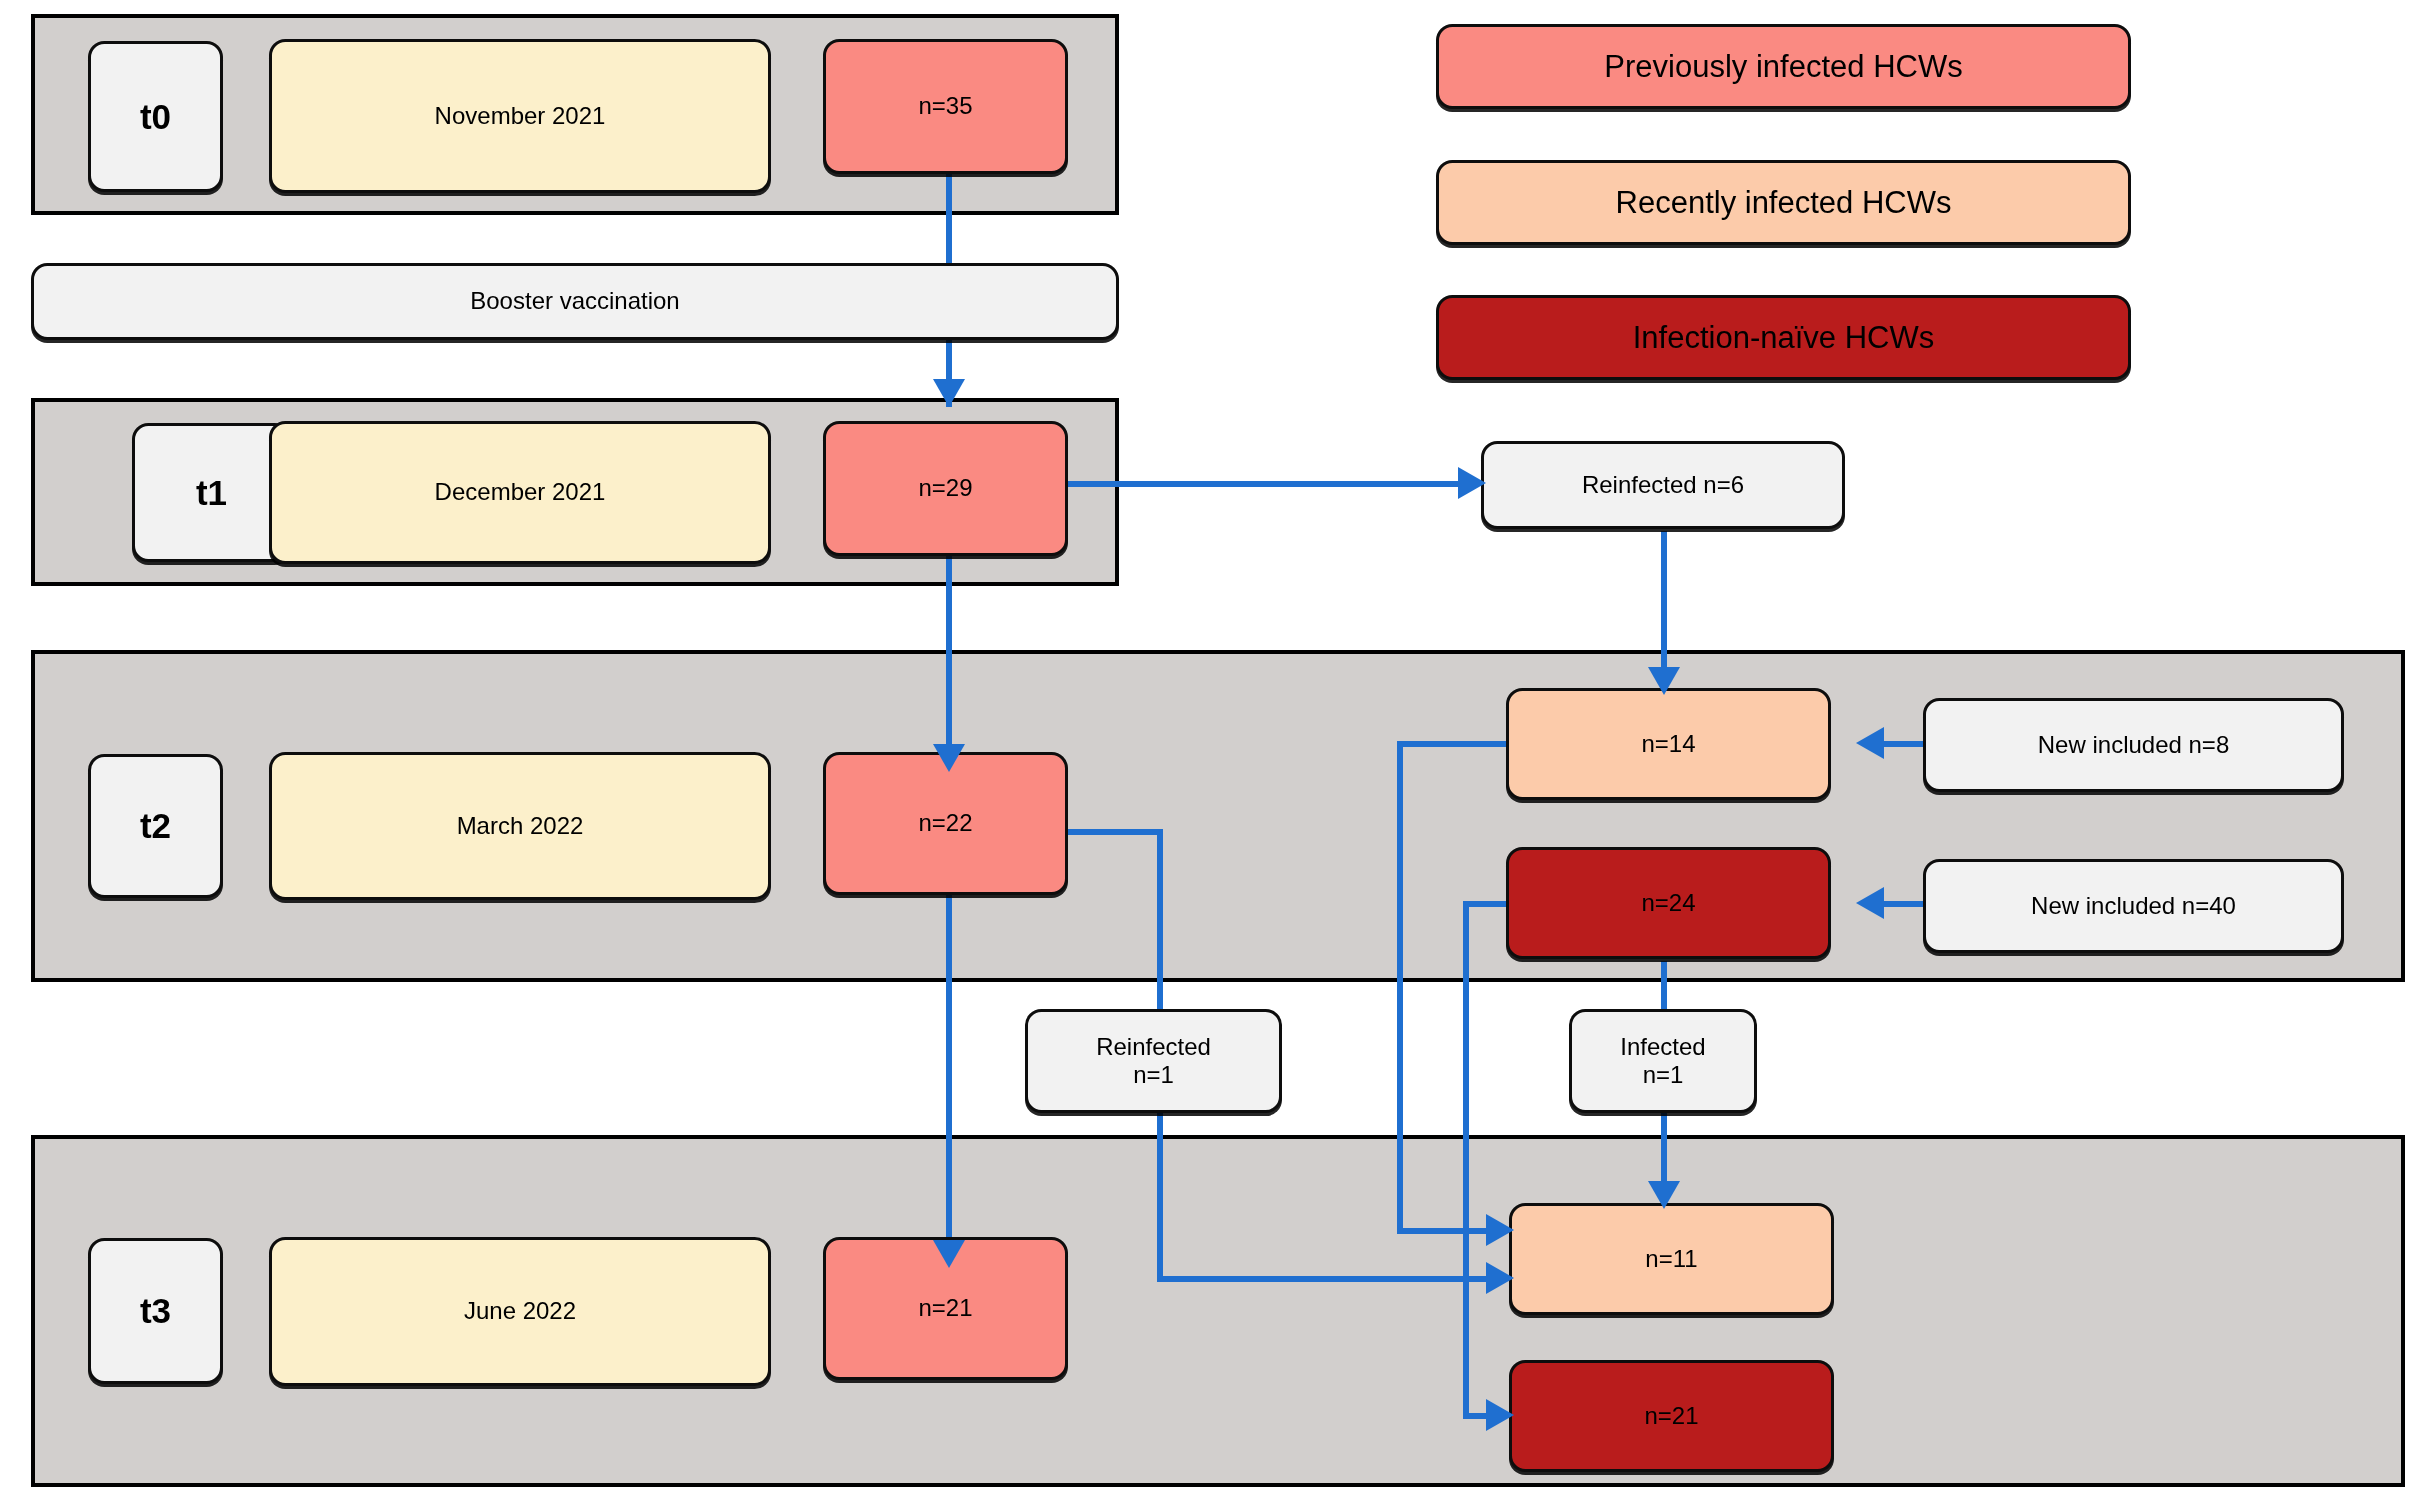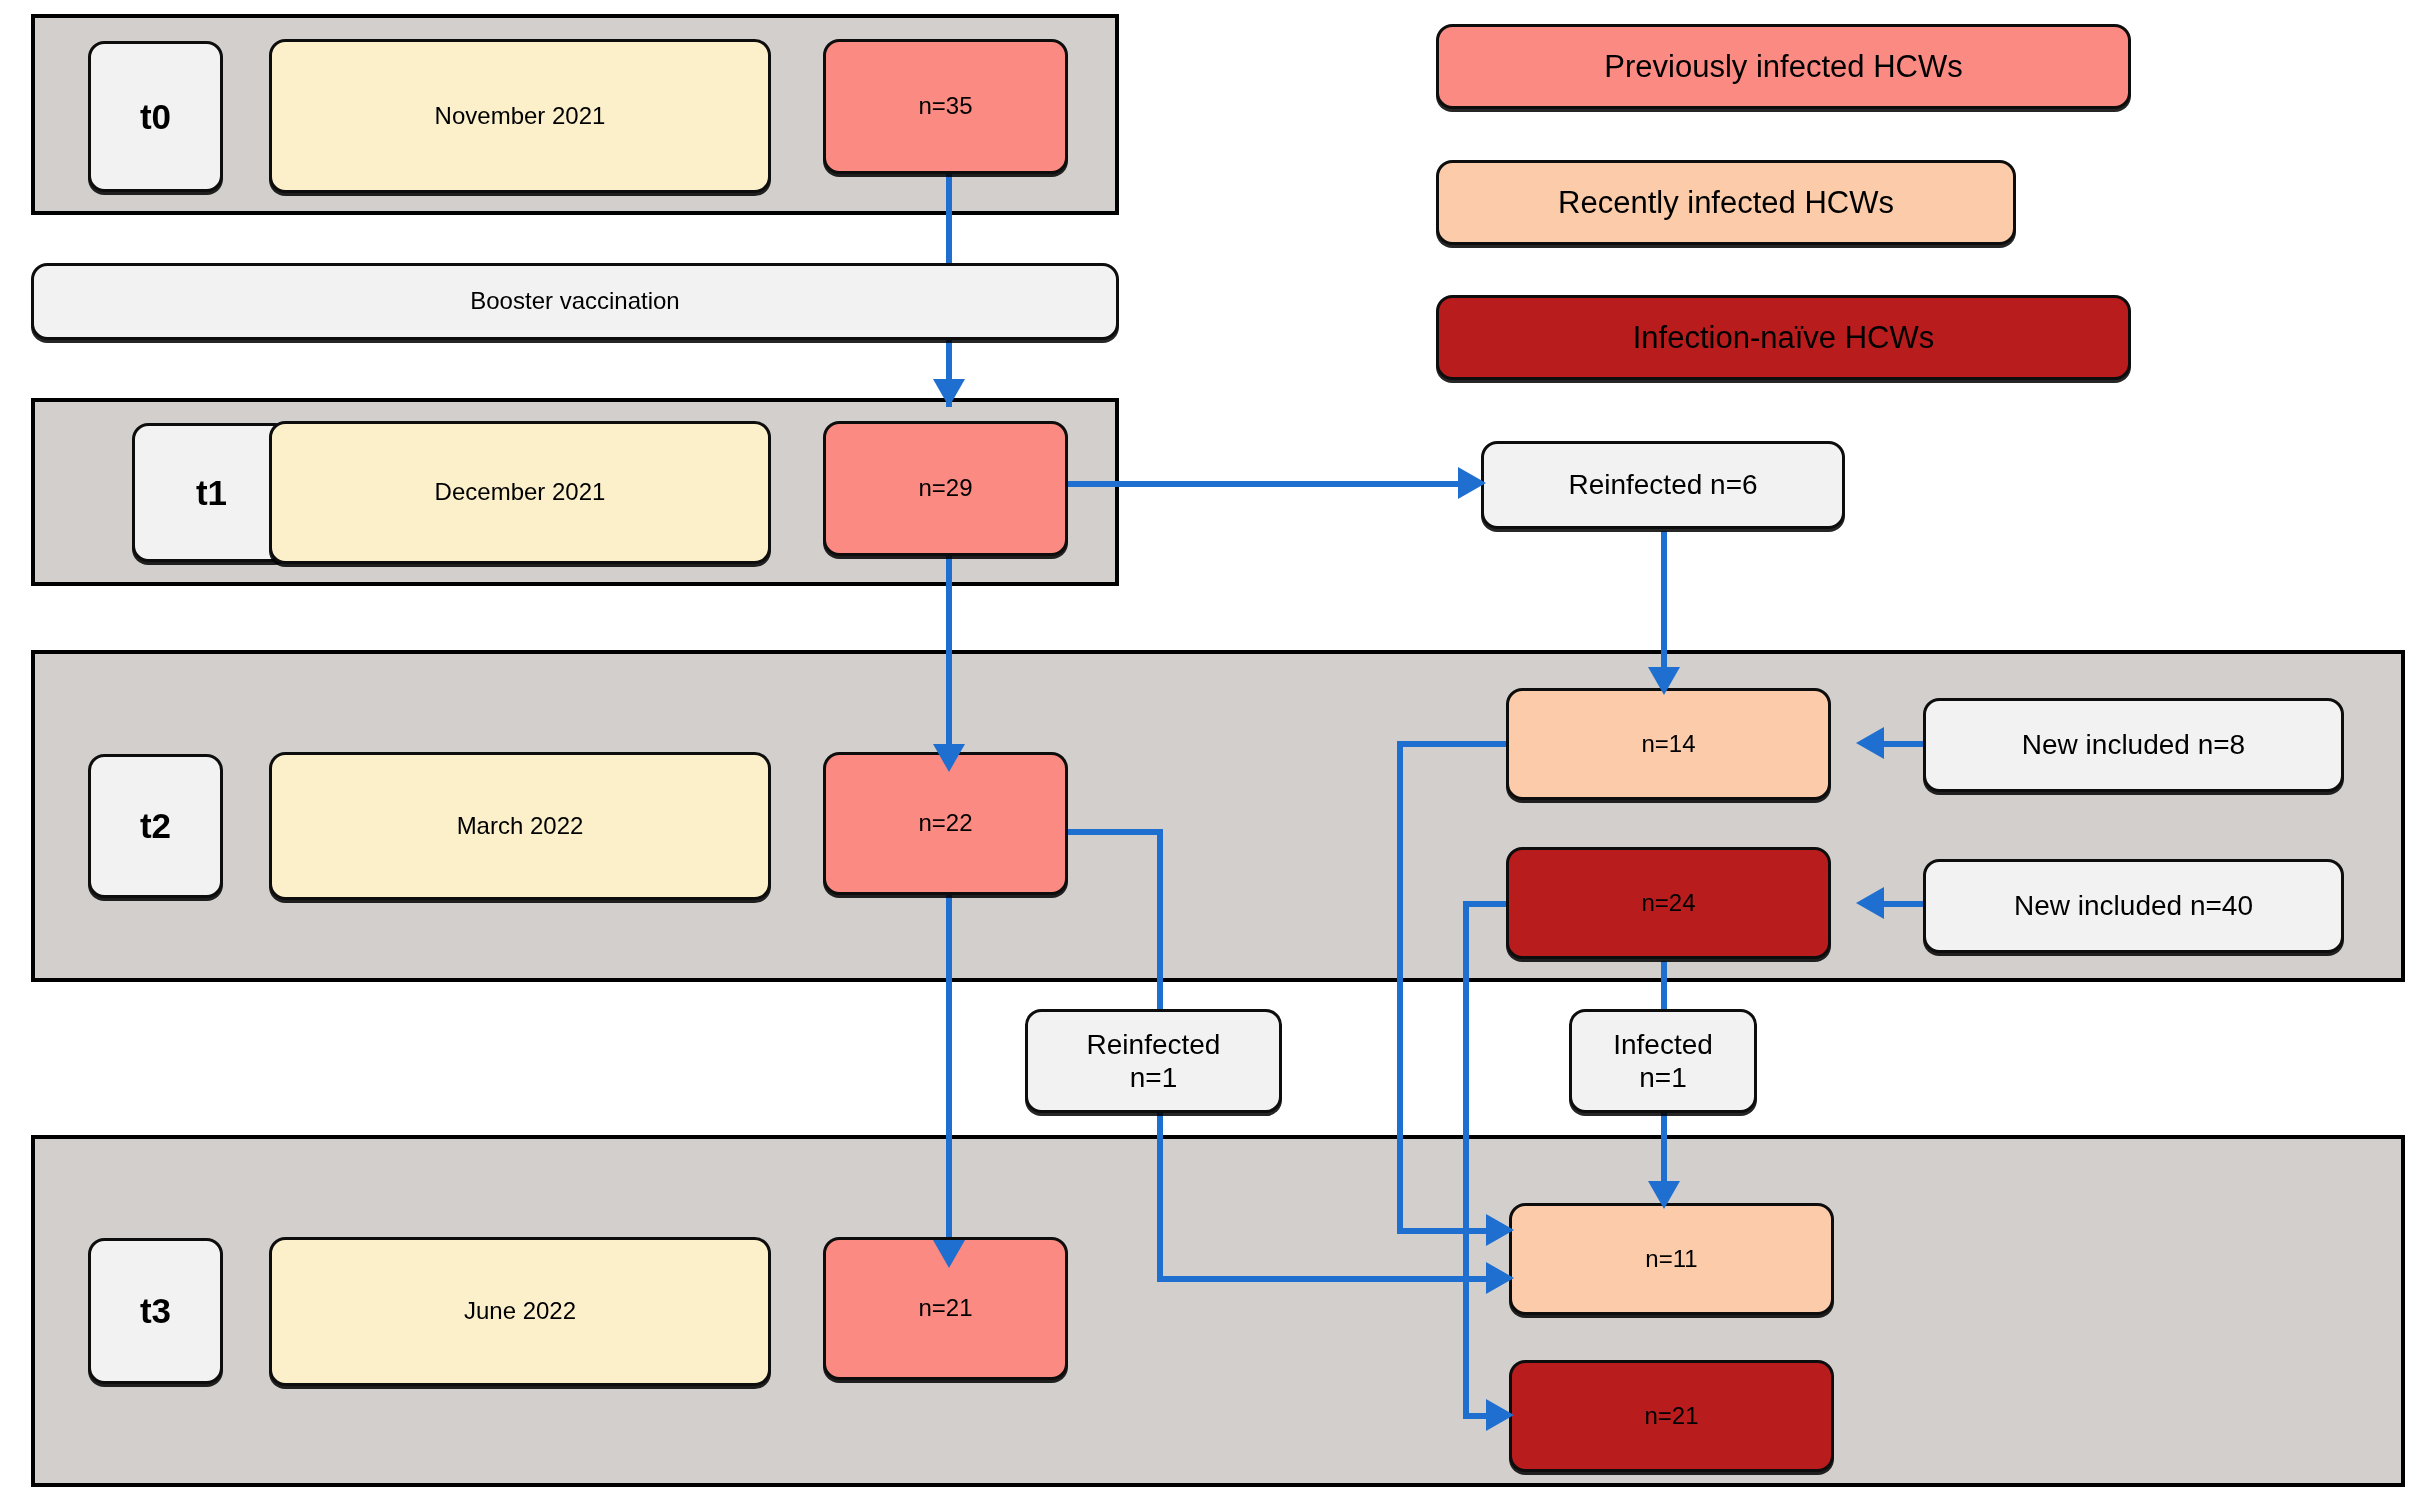--- a/index.html
+++ b/index.html
@@ -24,21 +24,21 @@
     align-items:center;
     justify-content:center;
     text-align:center;
     color:#000000;
     font-size:24px;
     line-height:1.18;
     font-family:"Liberation Sans",sans-serif;
     box-shadow:0 3.1px 0 0 rgba(0,0,0,.85);
     z-index:4;
   }
-  .node.small{font-size:28px;}
+  .node.small{font-size:24px;}
   .node.tlabel{font-size:35px;font-weight:bold;}
 
   .fill-white {background:#f2f2f2;}
   .fill-yellow{background:#fcf0cb;}
   .fill-red   {background:#fa8a82;}
   .fill-orange{background:#fccbaa;}
   .fill-green {background:#b91c1c;}
 
   
   .conn{position:absolute;background:#1f6fd0;z-index:3;}
@@ -160,17 +160,17 @@
   </div>
 
   <div class="node tlabel fill-white" style="left:88px;top:1238px;width:135px;height:146px;">t3</div>
   <div class="node fill-yellow" style="left:269px;top:1237px;width:502px;height:149px;">June 2022</div>
   <div class="node fill-red" style="left:823px;top:1237px;width:245px;height:143px;">n=21</div>
 
   <div class="node fill-orange" style="left:1509px;top:1203px;width:325px;height:112px;">n=11</div>
   <div class="node fill-green" style="left:1509px;top:1360px;width:325px;height:112px;">n=21</div>
 
   <div class="legend-item fill-red" style="left:1436px;top:24px;width:695px;height:85px;">Previously infected HCWs</div>
-  <div class="legend-item fill-orange" style="left:1436px;top:160px;width:580px;height:85px;">Recently infected HCWs</div>
+  <div class="legend-item fill-orange" style="left:1436px;top:160px;width:695px;height:85px;">Recently infected HCWs</div>
   <div class="legend-item fill-green" style="left:1436px;top:295px;width:695px;height:85px;">Infection-naïve HCWs</div>
 
 </div>
 
 
 </body></html>

